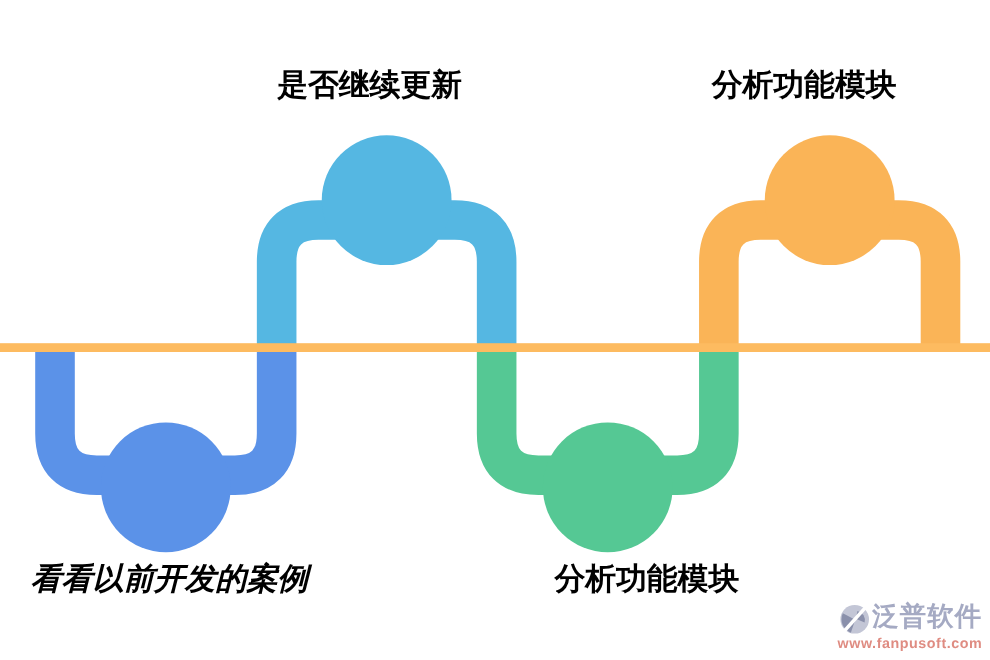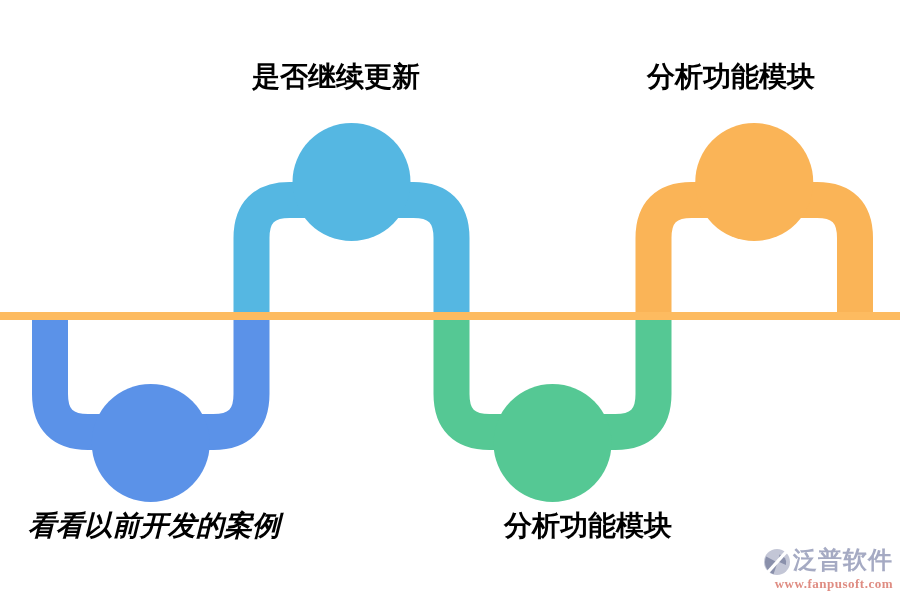--- a/index.html
+++ b/index.html
@@ -35,21 +35,20 @@
     letter-spacing: 1px;
     color: #a5aac3;
     line-height: 1.05;
   }
   .brand-url {
     font-size: 13px;
     font-weight: bold;
     letter-spacing: 0.5px;
     color: #df8c82;
     margin-top: -1px;
-    font-family: Liberation Serif, serif;
   }
 </style>
 </head>
 <body>
 
 <svg class="stage" width="900" height="600" viewBox="0 0 900 600" xmlns="http://www.w3.org/2000/svg" aria-hidden="true">
 
   <path d="M 50 316 V 394 Q 50 432 88 432 H 213.5 Q 251.5 432 251.5 394 V 316" fill="none" stroke-width="36" stroke="#5b92e8"></path>
   <path d="M 251.5 316 V 238 Q 251.5 200 289.5 200 H 413.5 Q 451.5 200 451.5 238 V 316" fill="none" stroke-width="36" stroke="#55b7e2"></path>
   <path d="M 451.5 316 V 394 Q 451.5 432 489.5 432 H 615.5 Q 653.5 432 653.5 394 V 316" fill="none" stroke-width="36" stroke="#55c894"></path>

